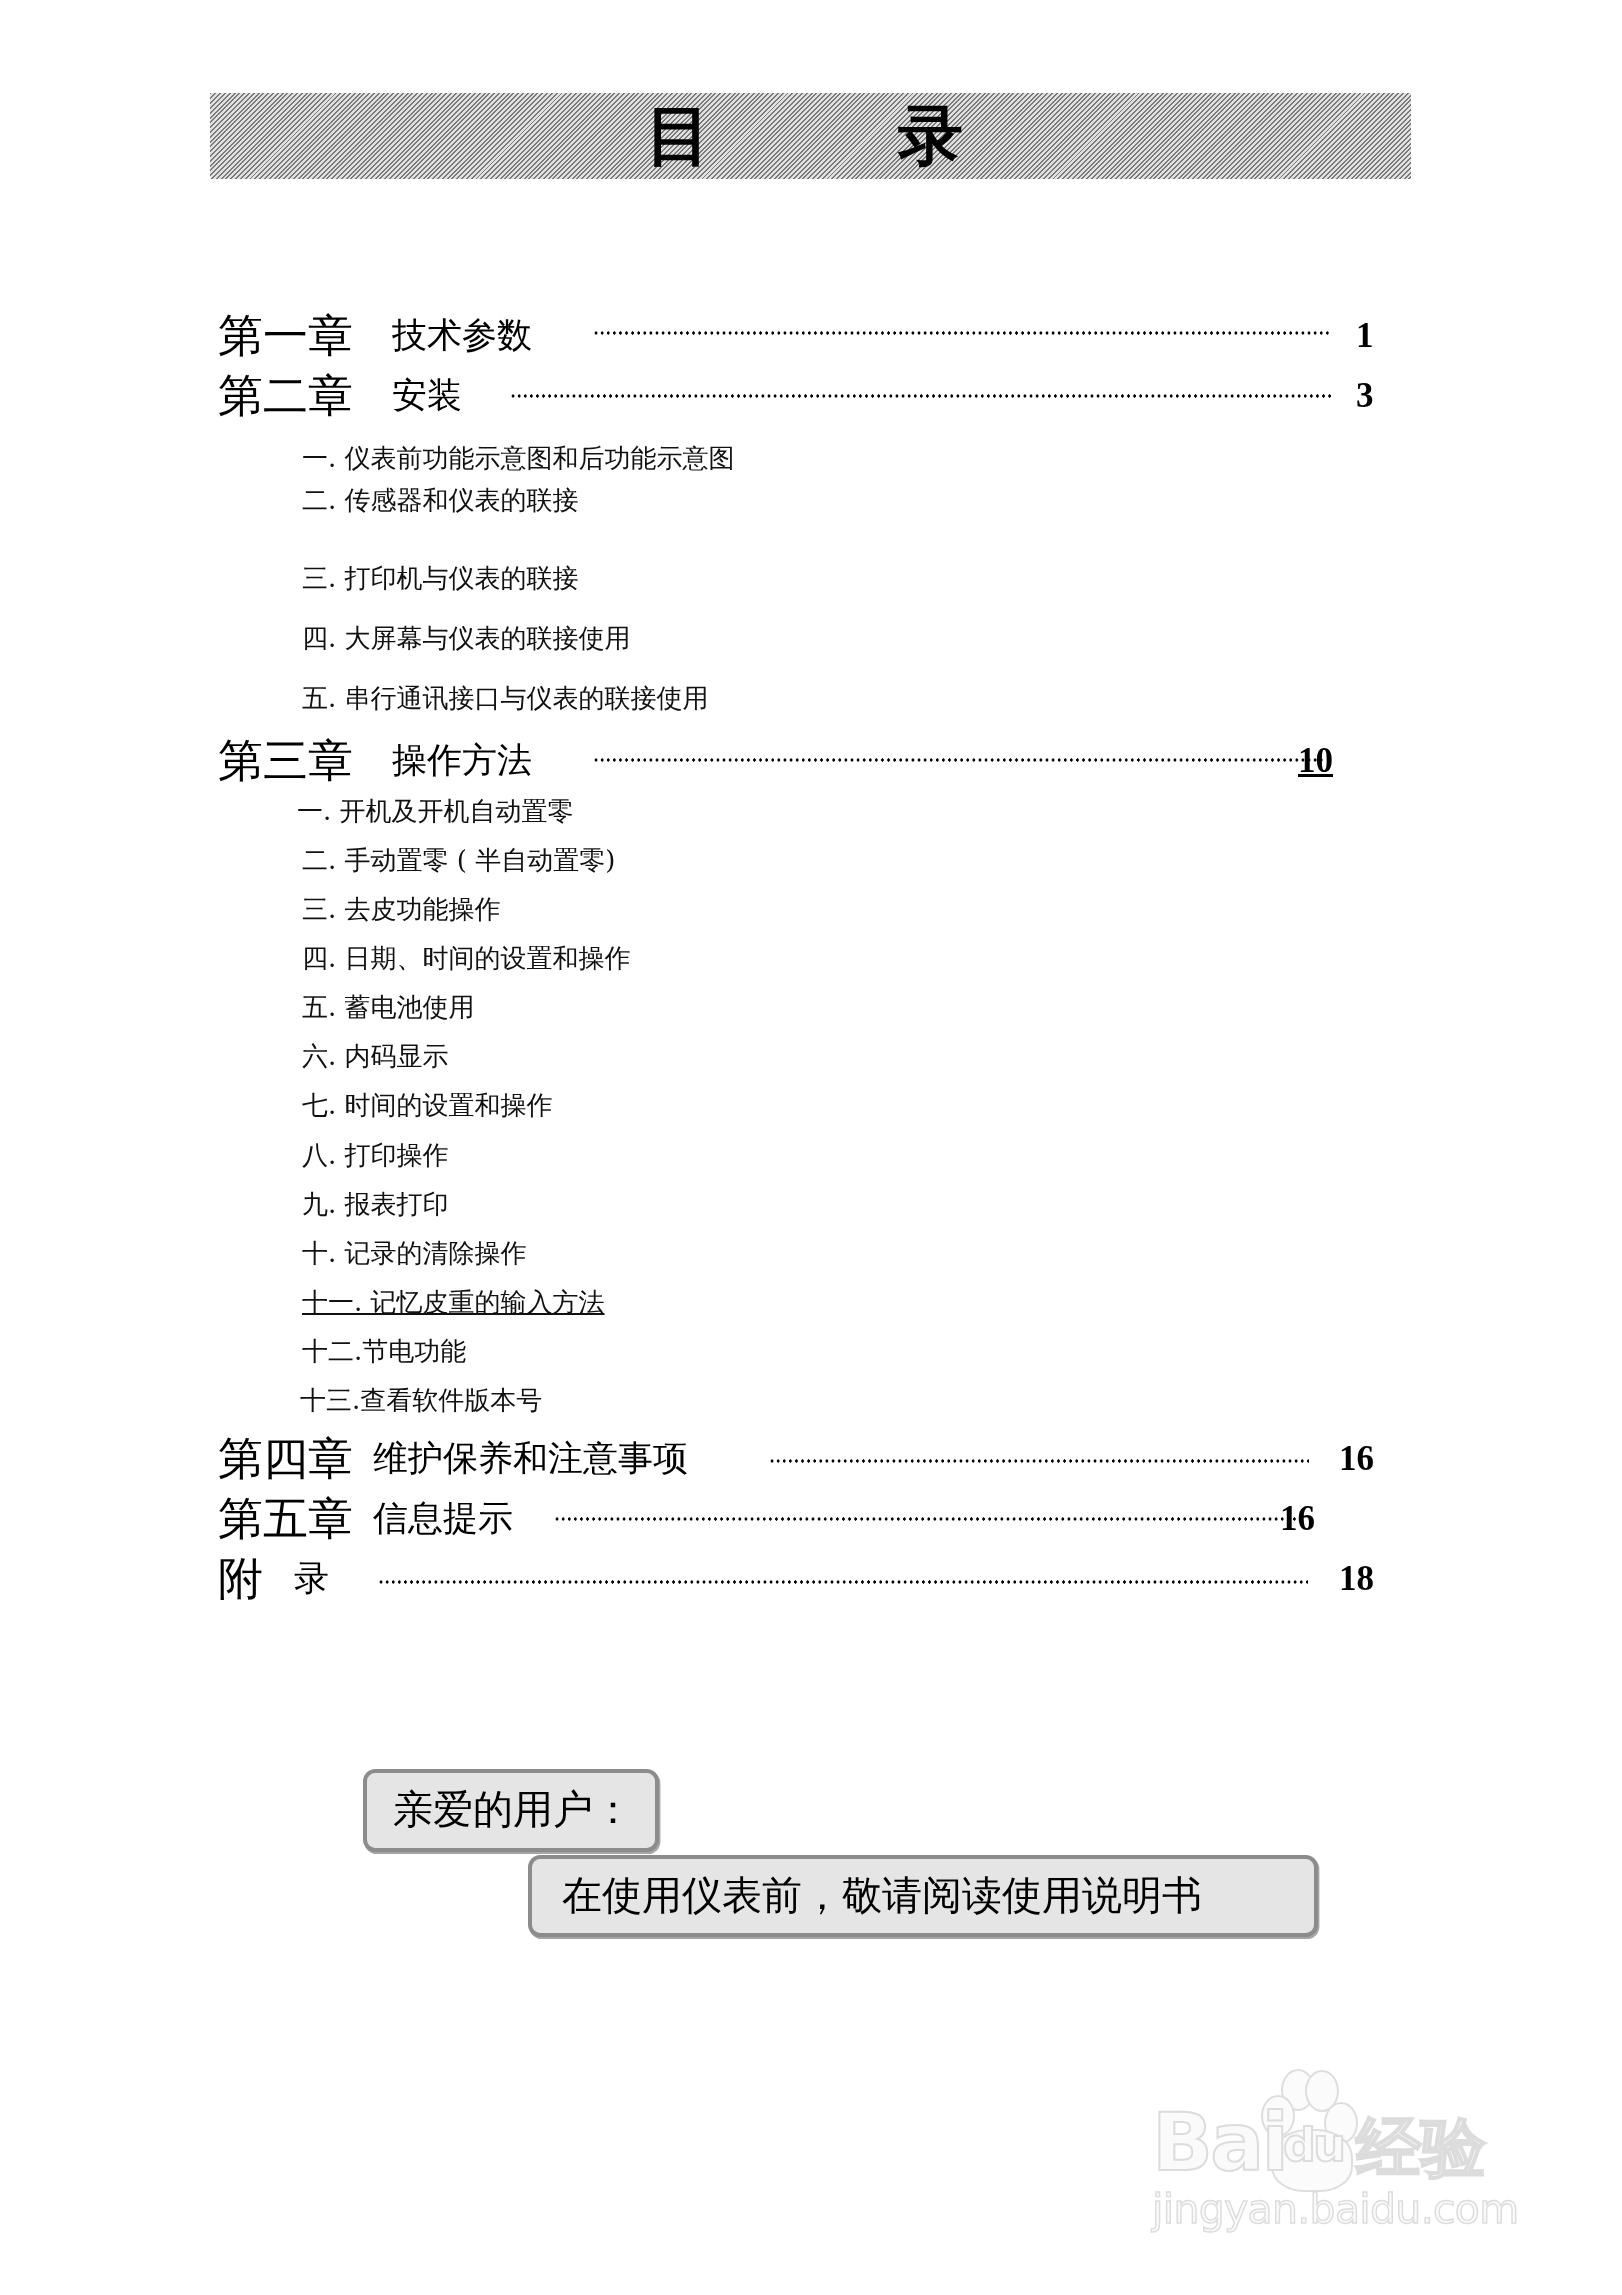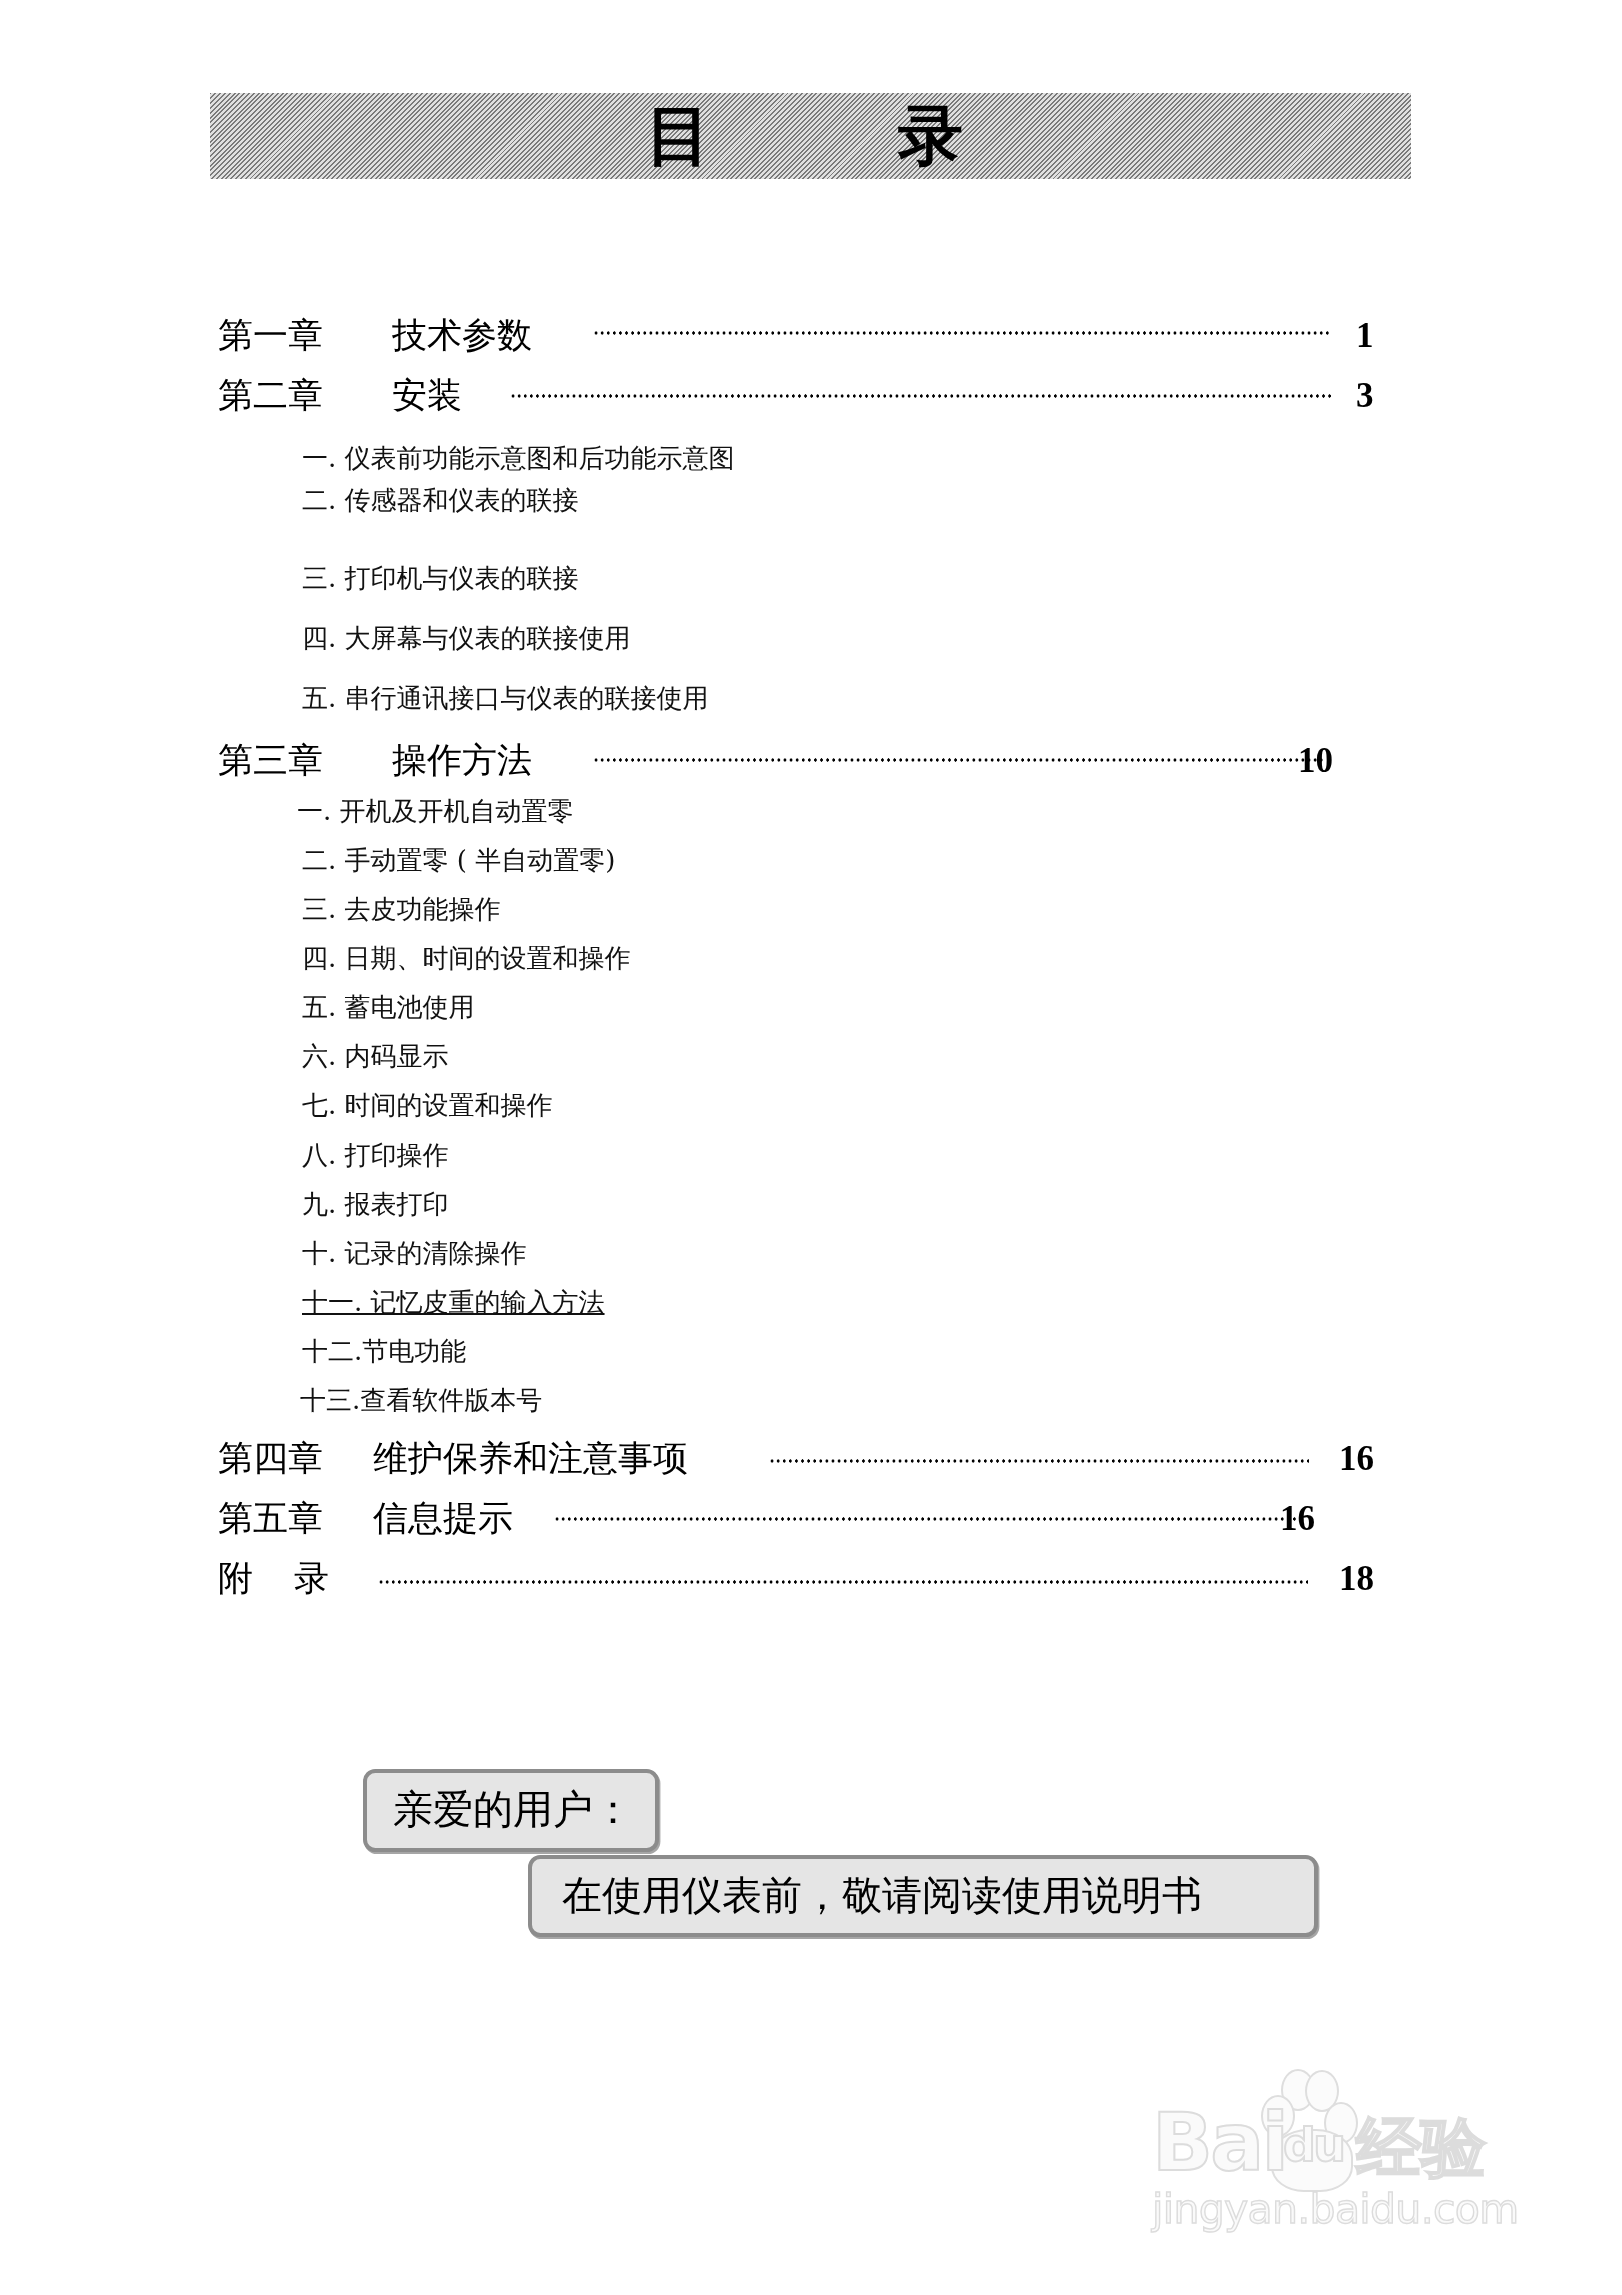--- a/index.html
+++ b/index.html
@@ -6,21 +6,21 @@
   body { width:1623px; height:2295px; position:relative; overflow:hidden;
          font-family:"DejaVu Serif","Liberation Serif",serif; color:#000; }
   .abs { position:absolute; white-space:nowrap; }
   .header-bar {
     position:absolute; left:210px; top:93px; width:1201px; height:86px;
     background-color:#b8b8b8;
     background-image: repeating-linear-gradient(135deg, #7a7a7a 0px, #7a7a7a 1.4px, #e0e0e0 1.4px, #e0e0e0 3.4px);
   }
   .title-char { position:absolute; top:6.8px; font-size:65px; line-height:72px; font-weight:bold;
                 font-family:"DejaVu Sans","Liberation Sans",sans-serif; }
-  .ch-label { font-size:35px; line-height:41px; font-family:"DejaVu Sans","Liberation Sans",sans-serif; }
+  .ch-label { font-size:45px; line-height:41px; font-family:"DejaVu Sans","Liberation Sans",sans-serif; }
   .ch-title { font-size:35px; line-height:41px; font-family:"DejaVu Sans","Liberation Sans",sans-serif; }
   .leader { position:absolute; height:4.1px;
             background-image: radial-gradient(circle, #000 1.5px, transparent 1.8px);
             background-size:6.1px 4.1px; background-repeat:repeat-x; }
   .page-num { font-size:35px; line-height:41px; font-weight:bold;
               font-family:"Liberation Serif","DejaVu Serif",serif; }
   .sub { font-size:26px; line-height:31px; color:#111;
          font-family:"DejaVu Serif","Liberation Serif",serif; }
   .notice-box { position:absolute; border:4.1px solid #8c8c8c; border-radius:12.3px; background:#e5e5e5;
                 box-shadow: 1.4px 2px 0 #a6a6a6; }
@@ -61,21 +61,21 @@
   <span class="abs sub" style="left:302px; top:485px;">二. 传感器和仪表的联接</span>
   <span class="abs sub" style="left:302px; top:563px;">三. 打印机与仪表的联接</span>
   <span class="abs sub" style="left:302px; top:623px;">四. 大屏幕与仪表的联接使用</span>
   <span class="abs sub" style="left:302px; top:683px;">五. 串行通讯接口与仪表的联接使用</span>
 </div>
 
 <div>
   <span class="abs ch-label" style="left:218px; top:740px;">第三章</span>
   <span class="abs ch-title" style="left:392px; top:740px;">操作方法</span>
   <div class="leader" style="left:593px; top:758px; width:733px;"></div>
-  <span class="abs page-num" style="left:1298px; top:740px;">10</span>
+  <span class="abs page-num" style="left:1298px; top:740px;text-decoration:underline;">10</span>
 </div>
 <div>
   <span class="abs sub" style="left:297px; top:796px;">一. 开机及开机自动置零</span>
   <span class="abs sub" style="left:302px; top:845px;">二. 手动置零 ( 半自动置零)</span>
   <span class="abs sub" style="left:302px; top:894px;">三. 去皮功能操作</span>
   <span class="abs sub" style="left:302px; top:943px;">四. 日期、时间的设置和操作</span>
   <span class="abs sub" style="left:302px; top:992px;">五. 蓄电池使用</span>
   <span class="abs sub" style="left:302px; top:1041px;">六. 内码显示</span>
   <span class="abs sub" style="left:302px; top:1090px;">七. 时间的设置和操作</span>
   <span class="abs sub" style="left:302px; top:1140px;">八. 打印操作</span>

